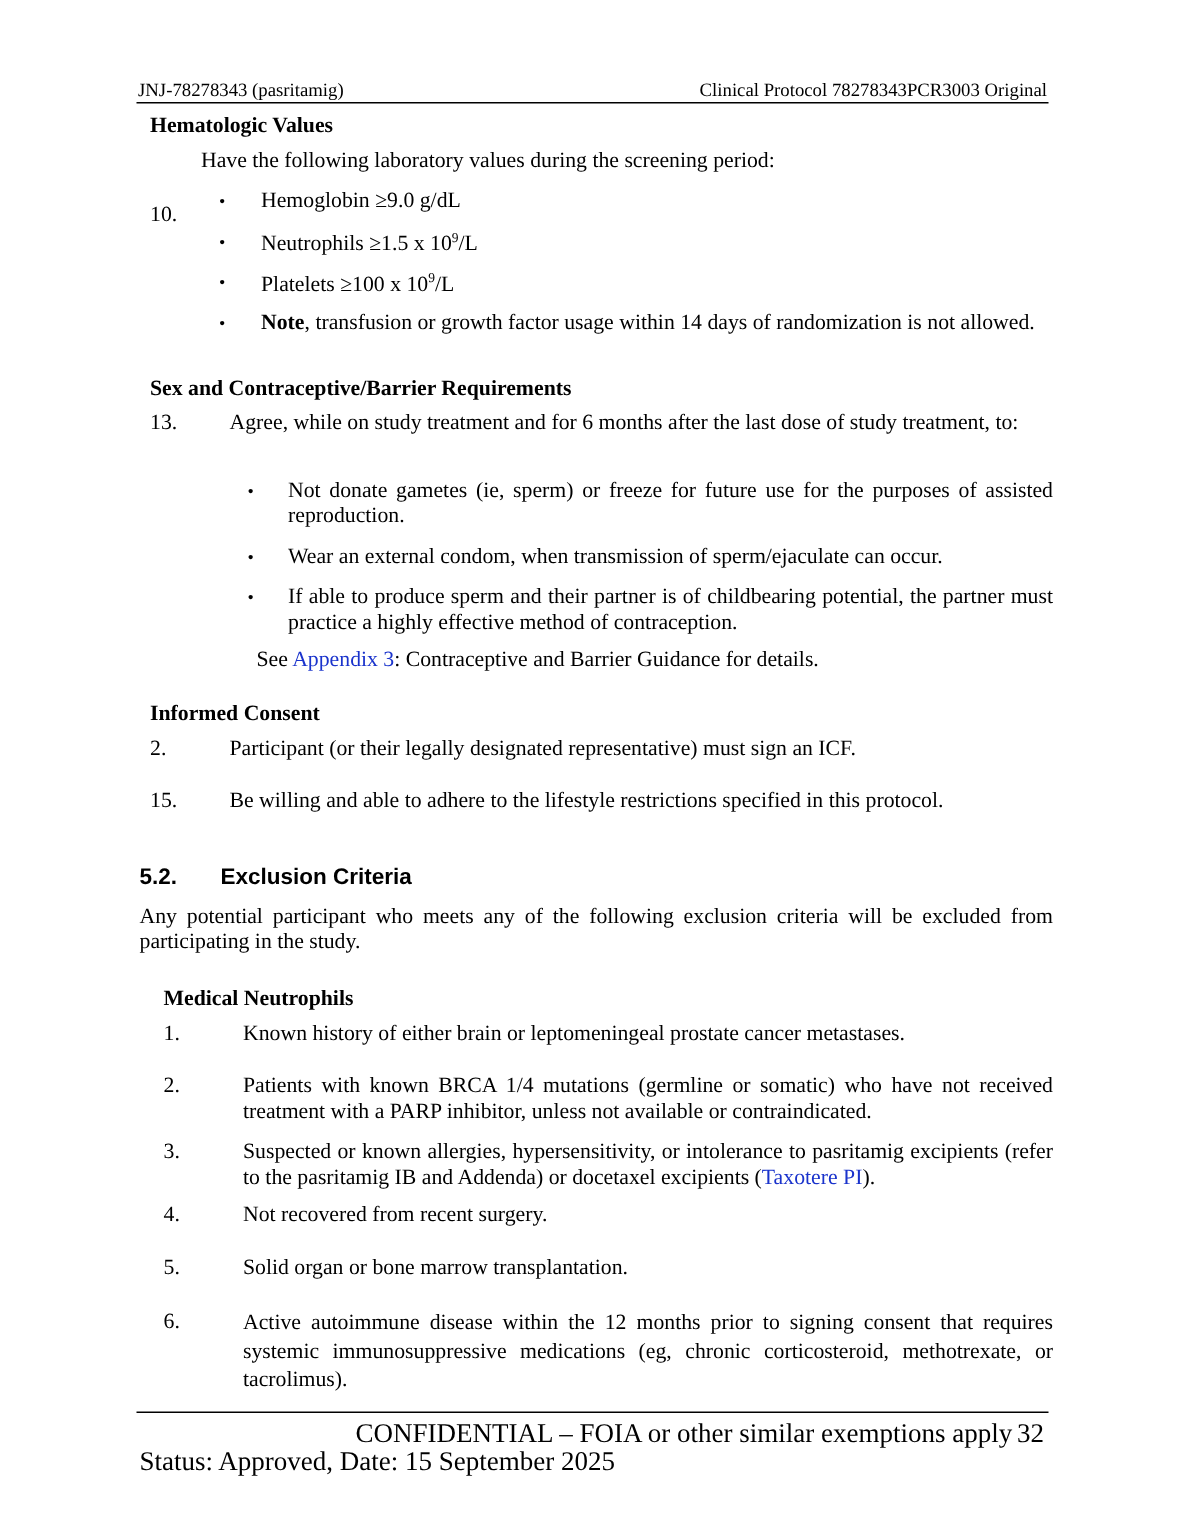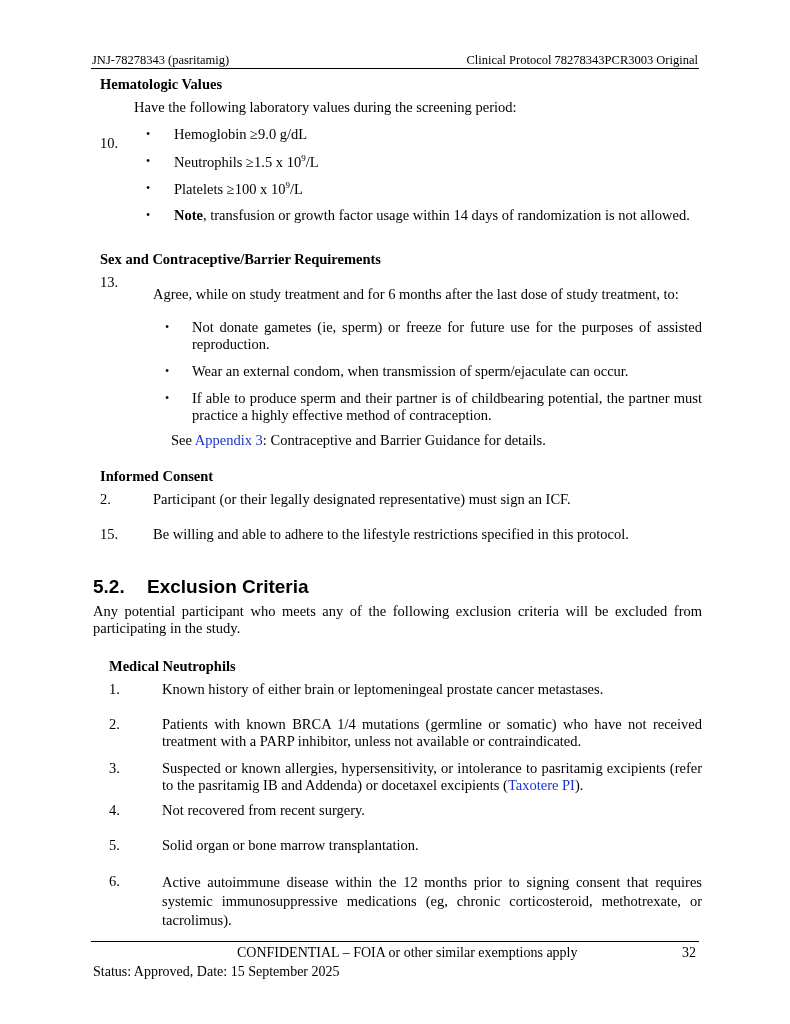--- a/index.html
+++ b/index.html
@@ -8,23 +8,23 @@
   .abs { position:absolute; }
   .hdr { top:53px; font-size:12.5px; }
   .hdr-left { left:92px; }
   .hdr-right { right:92px; }
   .hdr-rule { left:91px; width:608px; top:68px; height:0; border-top:1px solid #000; }
   .bold { font-weight:bold; }
   .line { white-space:nowrap; }
   .justify { text-align:justify; text-align-last:left; line-height:17px; }
   .bullet { font-size:12px; }
   .link { color:#1a33cc; }
-  .sec-title { font-family:"Liberation Sans", sans-serif; font-weight:bold; font-size:19px; }
+  .sec-title { font-family:"Liberation Sans", sans-serif; font-weight:bold; font-size:15px; }
   .foot-rule { left:91px; width:608px; top:941px; height:0; border-top:1px solid #000; }
-  .foot { font-size:14px;text-align:center; }
+  .foot { font-size:18px;text-align:center; }
 </style>
 </head>
 <body>
 
 <div class="abs hdr hdr-left">JNJ-78278343  (pasritamig)</div>
 <div class="abs hdr hdr-right">Clinical Protocol 78278343PCR3003 Original</div>
 <div class="abs hdr-rule"></div>
 
 <div class="abs bold line" style="left:100px; top:76px;">Hematologic Values</div>
 <div class="abs line" style="left:100px; top:99px;margin-top:36px;">10.</div>
@@ -37,21 +37,21 @@
 <div class="abs line" style="left:174px; top:153px;"><span>Neutrophils ≥1.5 x 10</span><sup style="font-size:9px;">9</sup><span>/L</span></div>
 
 <span class="abs bullet" style="left:146px; top:181px;">•</span>
 <div class="abs line" style="left:174px; top:180px;"><span>Platelets ≥100 x 10</span><sup style="font-size:9px;">9</sup><span>/L</span></div>
 
 <span class="abs bullet" style="left:146px; top:208px;">•</span>
 <div class="abs justify" style="left:174px; top:207px; width:528px;"><span class="bold">Note</span><span>, transfusion or growth factor usage within 14 days of randomization is not allowed.</span></div>
 
 <div class="abs bold line" style="left:100px; top:251px;">Sex and Contraceptive/Barrier Requirements</div>
 <div class="abs line" style="left:100px; top:274px;">13.</div>
-<div class="abs justify" style="left:153px; top:286px; width:549px;">Agree, while on study treatment and for 6 months after the last dose of study treatment, to:</div>
+<div class="abs justify" style="left:153px; top:274px; width:549px;">Agree, while on study treatment and for 6 months after the last dose of study treatment, to:</div>
 
 <span class="abs bullet" style="left:165px; top:320px;">•</span>
 <div class="abs justify" style="left:192px; top:319px; width:510px;">Not donate gametes (ie, sperm) or freeze for future use for the purposes of assisted reproduction.</div>
 
 <span class="abs bullet" style="left:165px; top:364px;">•</span>
 <div class="abs line" style="left:192px; top:363px;">Wear an external condom, when transmission of sperm/ejaculate can occur.</div>
 
 <span class="abs bullet" style="left:165px; top:391px;">•</span>
 <div class="abs justify" style="left:192px; top:390px; width:510px;">If able to produce sperm and their partner is of childbearing potential, the partner must practice a highly effective method of contraception.</div>
 

